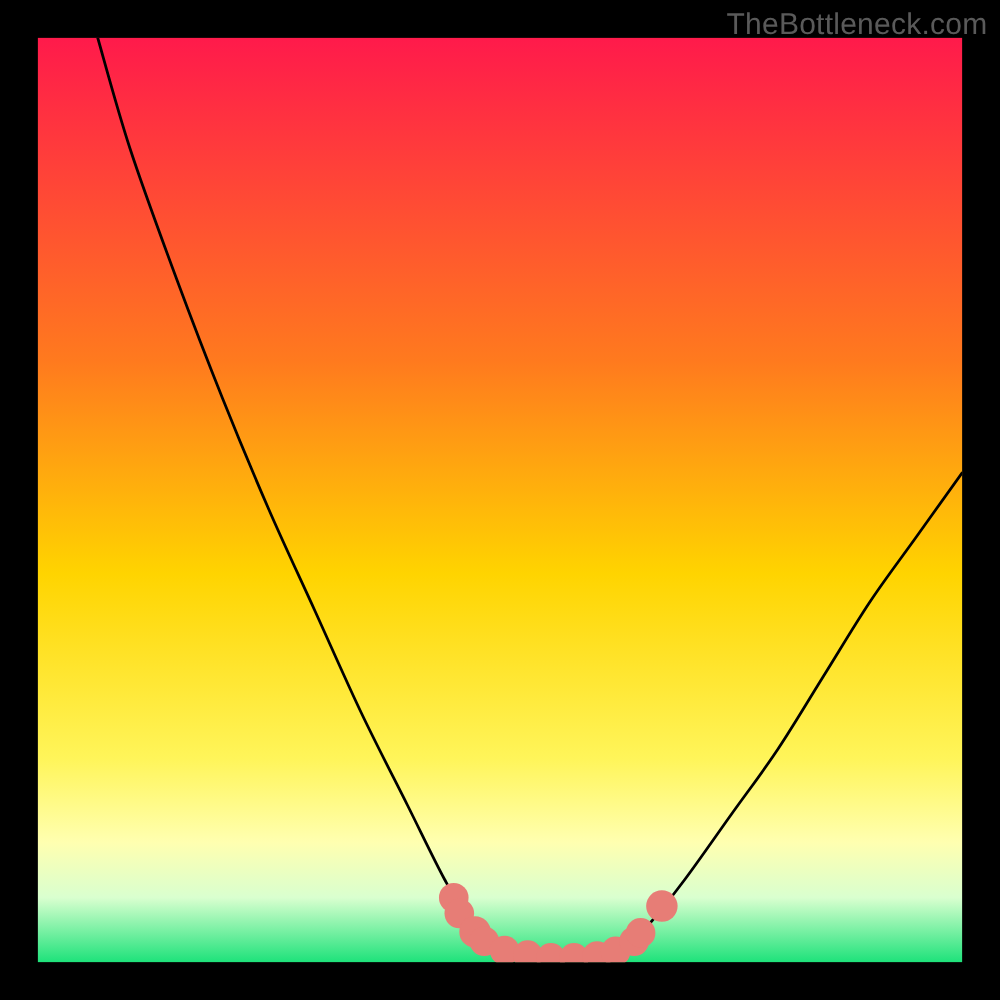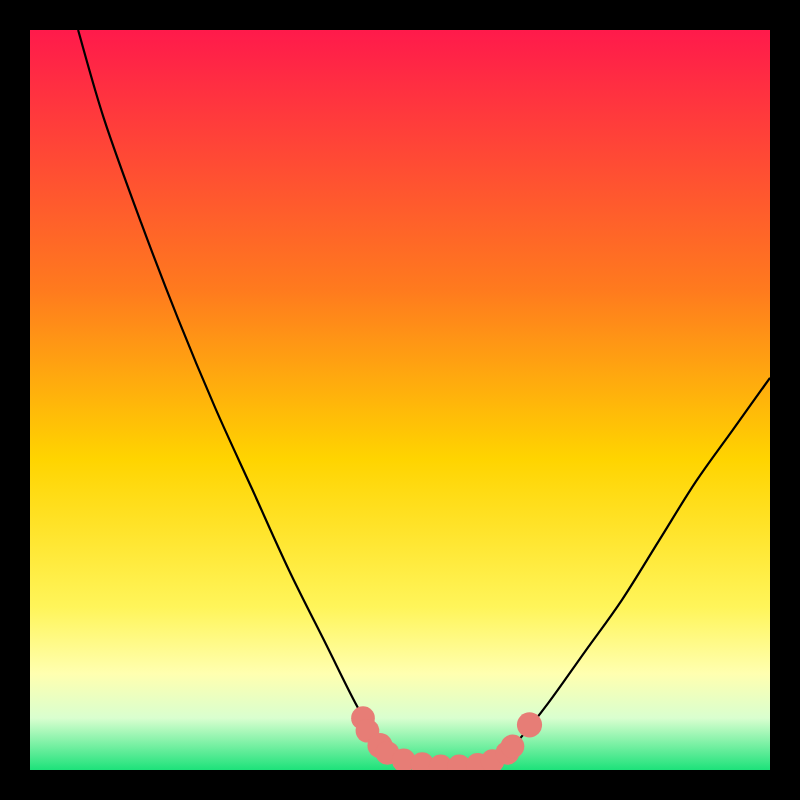--- a/index.html
+++ b/index.html
@@ -32,20 +32,21 @@
     font-size: 24px;
     font-weight: 500;
     z-index: 10;
     letter-spacing: 0.2px;
   }
 </style>
 </head>
 <body>
 
 <div class="frame">
+  <div class="watermark">TheBottleneck.com</div>
   <div class="plot-area">
     <svg id="chart-svg" width="740" height="740" viewBox="0 0 740 740" preserveAspectRatio="none">
       <defs>
         <linearGradient id="bg-grad" x1="0" y1="0" x2="0" y2="1">
             <stop offset="0%" stop-color="#ff1a4b"></stop>
             <stop offset="35%" stop-color="#ff7a1e"></stop>
             <stop offset="58%" stop-color="#ffd400"></stop>
             <stop offset="78%" stop-color="#fff55a"></stop>
             <stop offset="87%" stop-color="#ffffb0"></stop>
             <stop offset="93%" stop-color="#d9ffcf"></stop>

